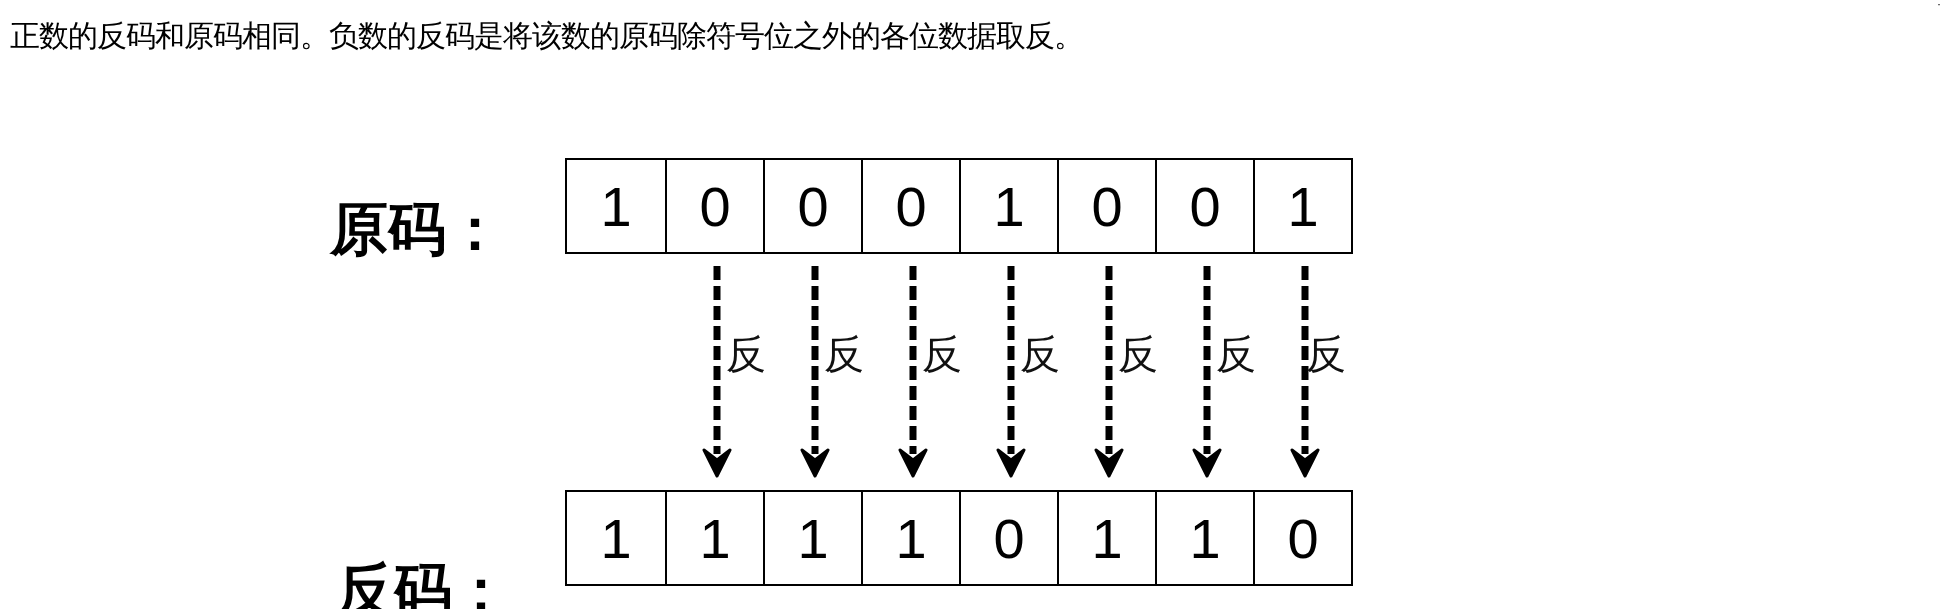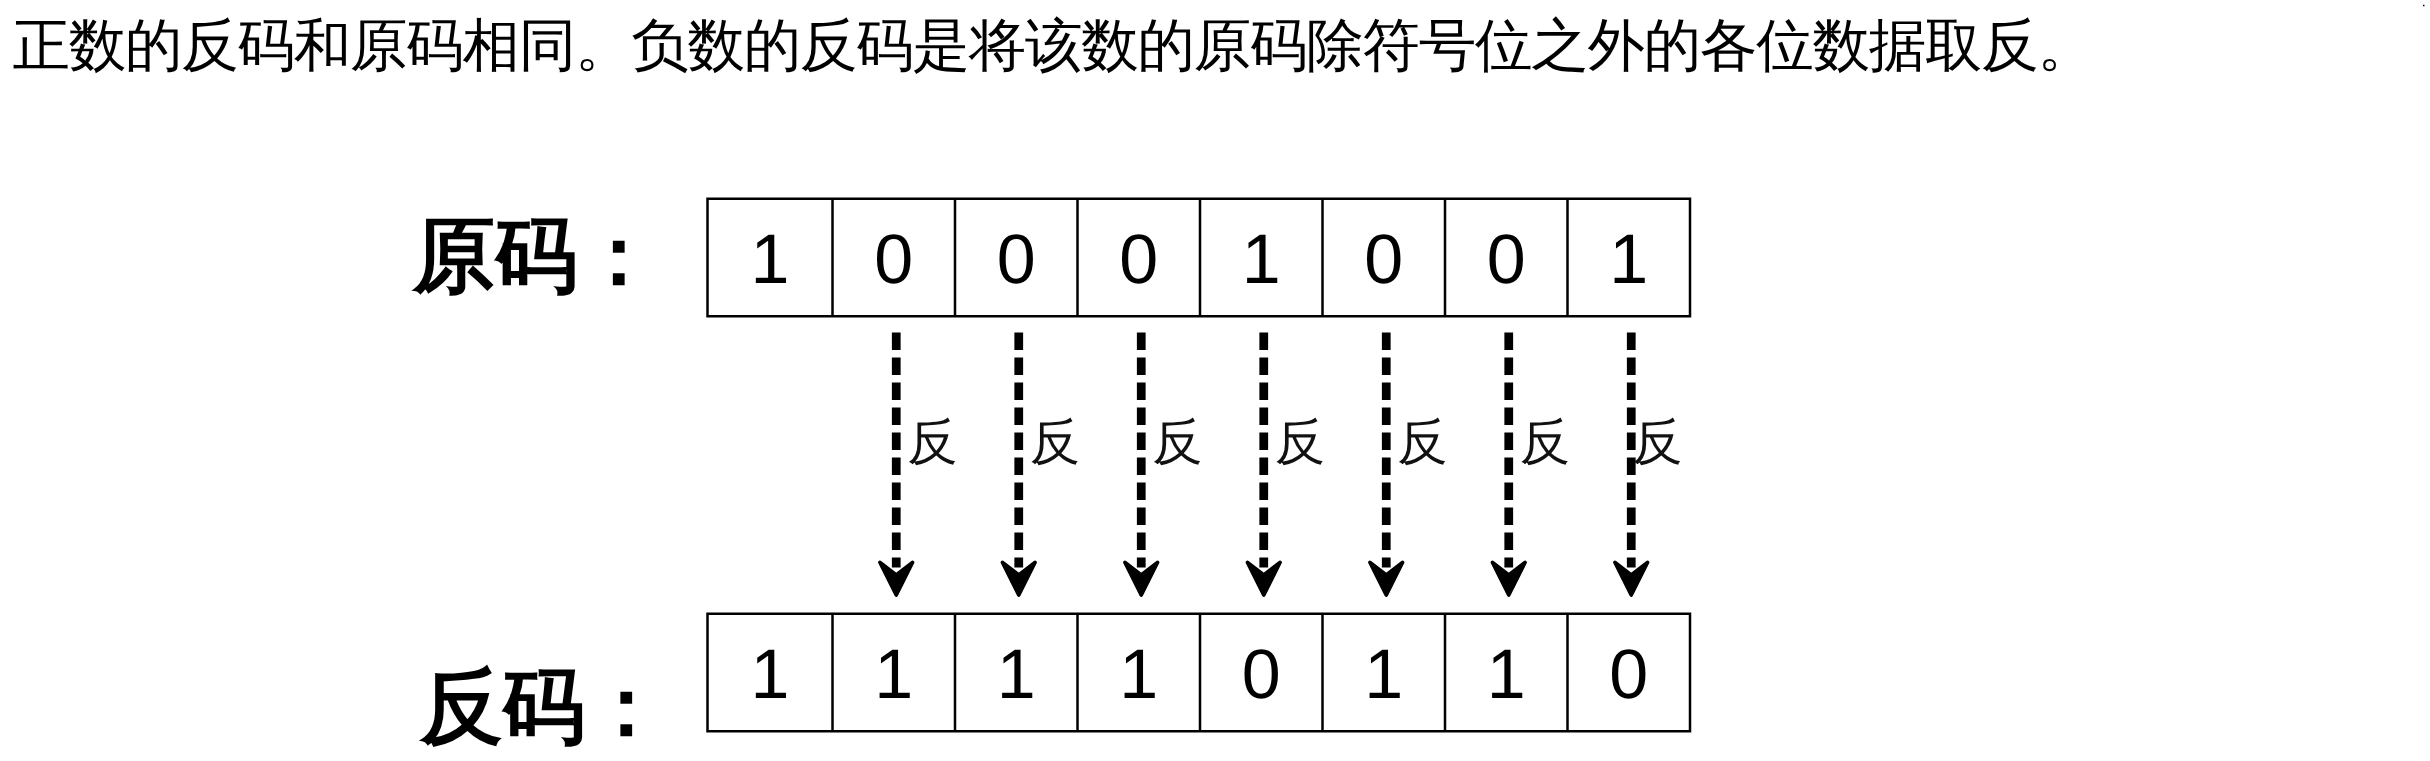--- a/index.html
+++ b/index.html
@@ -1,20 +1,20 @@
 <!DOCTYPE html>
 <html><head>
   <meta charset="utf-8">
   <style>
     html, body { margin: 0; padding: 0; background: #ffffff; }
     body { width: 1944px; height: 609px; position: relative; overflow: hidden;
            font-family: "DejaVu Sans", "Liberation Sans", sans-serif; color: #000; }
-    .caption { position: absolute; left: 10px; top: 6px; font-size: 46px; line-height: 60px;
+    .caption { position: absolute; left: 10px; top: 6px; font-size: 30px; line-height: 60px;
                white-space: nowrap; letter-spacing: -1px; }
-    .row-label { position: absolute; font-size: 66px; font-weight: bold; line-height: 70px; white-space: nowrap; }
+    .row-label { position: absolute; font-size: 58px; font-weight: bold; line-height: 70px; white-space: nowrap; margin-top: 24px; }
     .grid { position: absolute; display: flex; border: 2.5px solid #000; box-sizing: border-box; }
     .cell { width: 98px; height: 92px; box-sizing: border-box; border-left: 2.5px solid #000;
             display: flex; align-items: center; justify-content: center;
             font-family: "Liberation Sans", sans-serif; font-size: 56px; }
     .cell:first-child { border-left: none; }
     .arrow { position: absolute; width: 30px; height: 220px; }
     .arrow-label { position: absolute; font-size: 40px; line-height: 44px; color: #111; }
     .corner-mark { position: absolute; right: 2px; top: 2px; font-size: 12px; }
   </style>
 </head>

